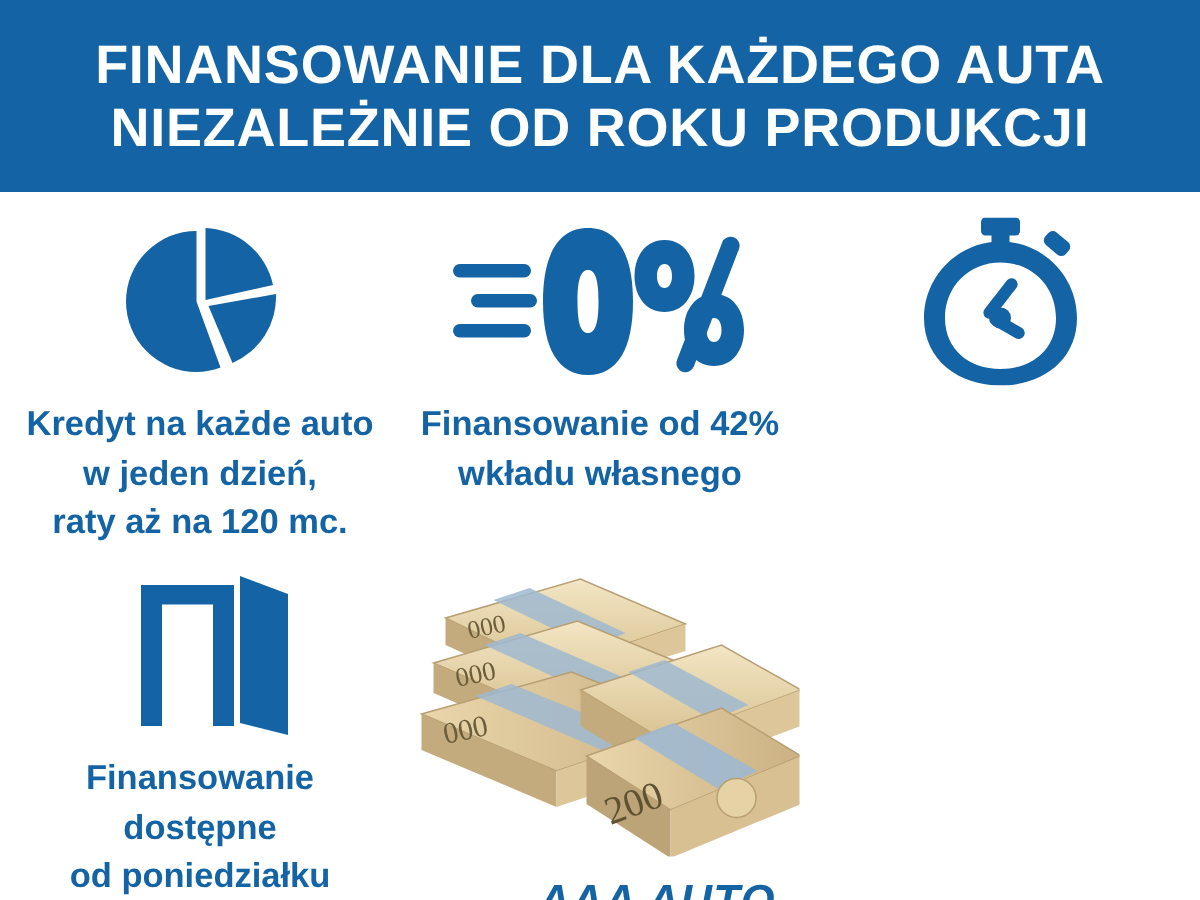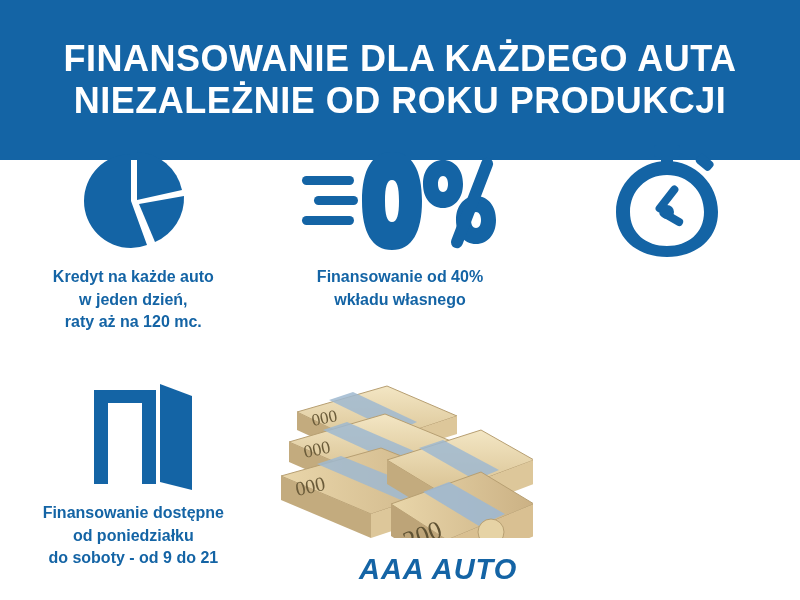--- a/index.html
+++ b/index.html
@@ -18,21 +18,21 @@
     width: 800px;
     height: 600px;
     background: #ffffff;
     box-sizing: border-box;
     overflow: hidden;
   }
   
   .header {
     background: #1464a5;
     color: #ffffff;
-    height: 160px;
+    height: 128px;
     display: flex;
     flex-direction: column;
     align-items: center;
     justify-content: center;
     text-align: center;
     padding: 0 10px;
     box-sizing: border-box;
   }
   .header-line {
     font-size: 36px;
@@ -62,21 +62,21 @@
   }
   .icon-wrap {
     height: 118px;
     display: flex;
     align-items: center;
     justify-content: center;
   }
   .caption {
     margin-top: 6px;
     color: #1464a5;
-    font-size: 16px;
+    font-size: 23px;
     font-weight: bold;
     line-height: 1.42;
     text-align: center;
     white-space: pre-line;
     padding: 0 6px;
   }
   .cell-money {
     padding: 0;
     position: relative;
   }
@@ -151,21 +151,21 @@
             <rect x="2" y="30" width="52" height="9" rx="4.5"></rect>
             <rect x="14" y="50" width="44" height="9" rx="4.5"></rect>
             <rect x="2" y="70" width="52" height="9" rx="4.5"></rect>
             <path d="M92 6 C72 6 62 24 62 55 C62 86 72 104 92 104 C112 104 122 86 122 55 C122 24 112 6 92 6 Z M92 34 C97 34 99 41 99 55 C99 69 97 76 92 76 C87 76 85 69 85 55 C85 41 87 34 92 34 Z"></path>
             <path d="M143 14 C131 14 123 24 123 38 C123 52 131 62 143 62 C155 62 163 52 163 38 C163 24 155 14 143 14 Z M143 30 C146 30 148 33 148 38 C148 43 146 46 143 46 C140 46 138 43 138 38 C138 33 140 30 143 30 Z"></path>
             <path d="M176 50 C164 50 156 60 156 74 C156 88 164 98 176 98 C188 98 196 88 196 74 C196 60 188 50 176 50 Z M176 66 C179 66 181 69 181 74 C181 79 179 82 176 82 C173 82 171 79 171 74 C171 69 173 66 176 66 Z"></path>
             <rect x="166" y="9" width="12" height="96" rx="6" transform="rotate(21 172 57)"></rect>
           </g>
         </svg>
       </div>
-      <div class="caption">Finansowanie od 40%
+      <div class="caption">Finansowanie od 42%
 wkładu własnego</div>
     </div>
 
     <div class="cell">
       <div class="icon-wrap">
         <svg width="118" height="112" viewBox="0 0 118 112">
           <g fill="#1464a5">
             <rect x="46" y="0" width="26" height="12" rx="3"></rect>
             <rect x="53" y="8" width="12" height="12"></rect>
             <rect x="88" y="12" width="18" height="11" rx="4" transform="rotate(40 97 17)"></rect>

